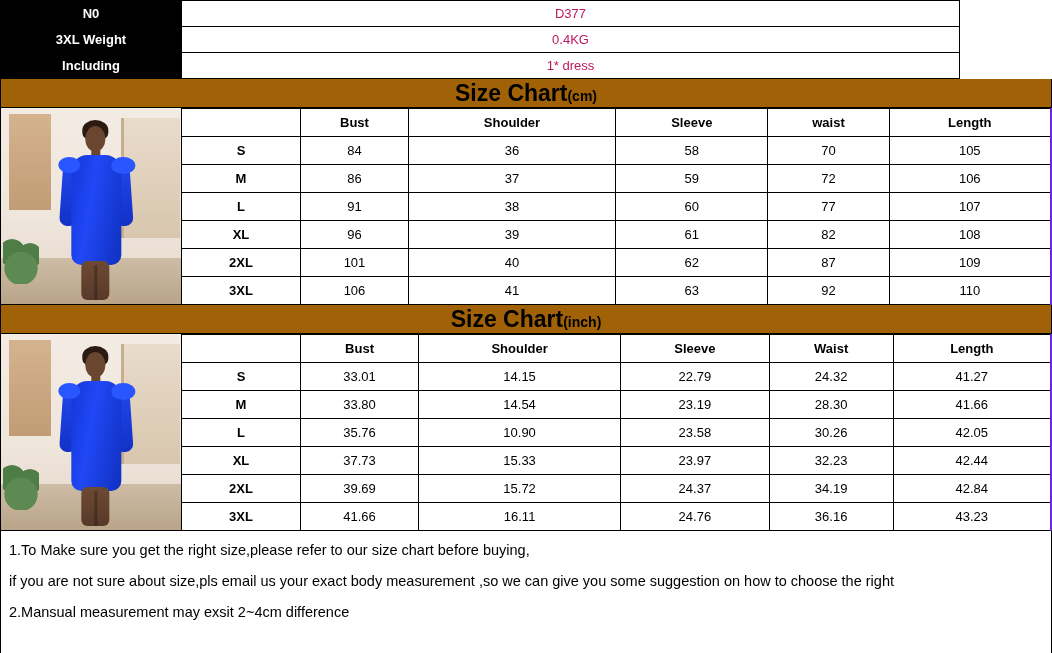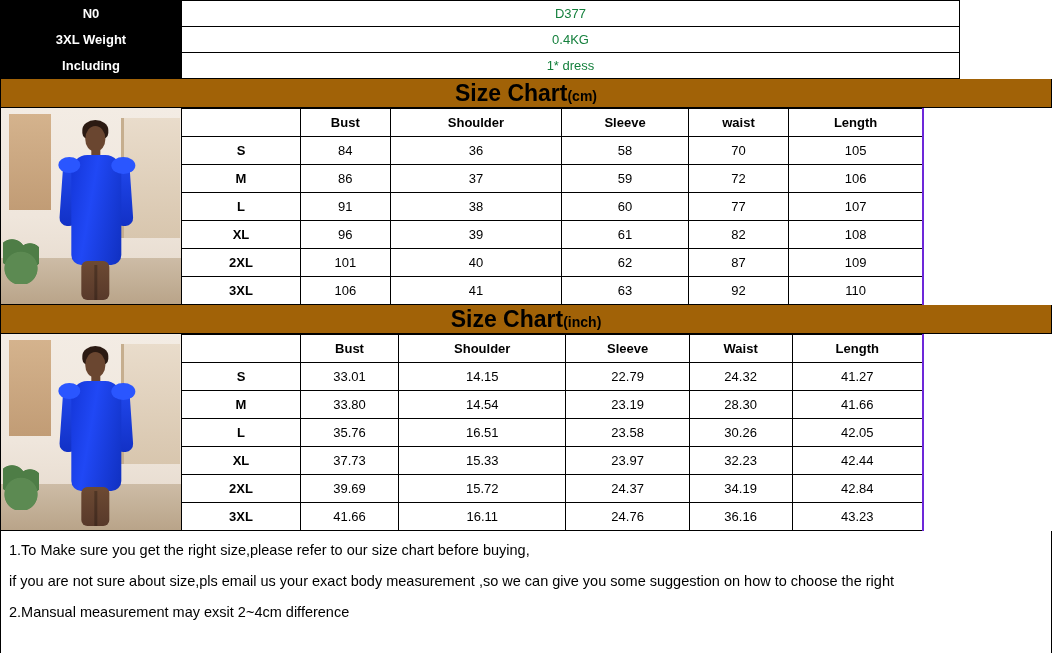--- a/index.html
+++ b/index.html
@@ -35,21 +35,21 @@
     padding: 0;
   }
   .info-label {
     width: 180px;
     background: #000;
     color: #fff;
     font-weight: bold;
   }
   .info-value {
     background: #fff;
-    color: #15803d;
+    color: #be185d;
   }
 
   
   .section-title {
     width: 1052px;
     box-sizing: border-box;
     border-left: 1px solid #000;
     border-right: 1px solid #000;
     border-bottom: 1px solid #000;
     text-align: center;
@@ -60,21 +60,21 @@
     background: #a16207;
   }
   .section-title .unit {
     font-size: 14px;
     font-weight: bold;
   }
 
   
   .chart-block {
     display: flex;
-    width: 924px;
+    width: 1052px;
     box-sizing: border-box;
   }
   .photo-cell {
     width: 182px;
     flex: 0 0 182px;
     border-left: 1px solid #000;
     border-right: 1px solid #000;
     border-bottom: 1px solid #000;
     box-sizing: border-box;
     position: relative;
@@ -407,21 +407,21 @@
           <td class="sz">M</td>
           <td>33.80</td>
           <td>14.54</td>
           <td>23.19</td>
           <td>28.30</td>
           <td>41.66</td>
         </tr>
         <tr>
           <td class="sz">L</td>
           <td>35.76</td>
-          <td>16.51</td>
+          <td>10.90</td>
           <td>23.58</td>
           <td>30.26</td>
           <td>42.05</td>
         </tr>
         <tr>
           <td class="sz">XL</td>
           <td>37.73</td>
           <td>15.33</td>
           <td>23.97</td>
           <td>32.23</td>

